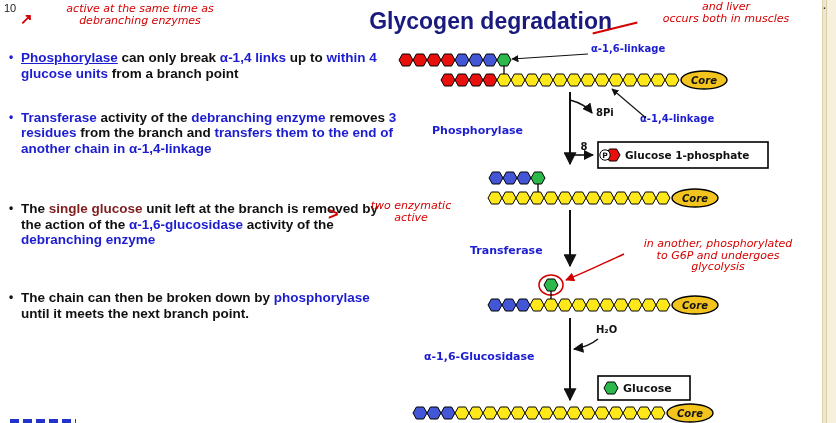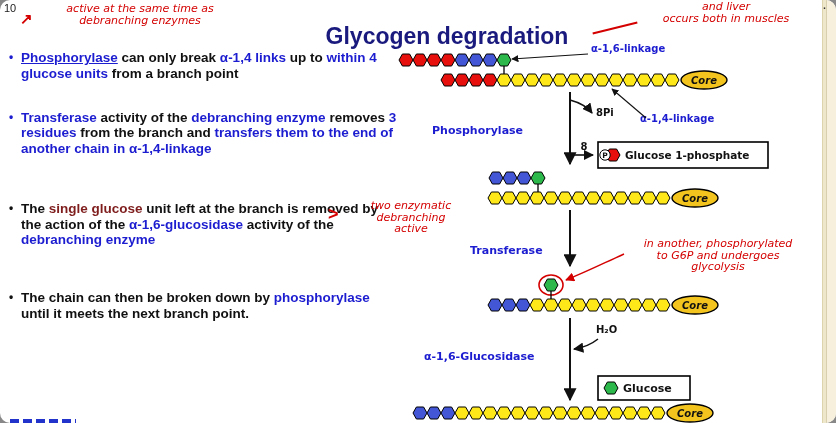--- a/index.html
+++ b/index.html
@@ -1,19 +1,19 @@
 <!DOCTYPE html>
 <html><head>
 <meta charset="utf-8">
 <style>
   html,body{margin:0;padding:0;background:#888;}
   .slide{position:relative;width:836px;height:423px;background:#fff;overflow:hidden;
-         font-family:"Liberation Sans",sans-serif;border-radius:10px;}
+         font-family:"Liberation Sans",sans-serif;}
   .page-number{position:absolute;left:4px;top:2px;font-size:11px;color:#222;z-index:5;}
-  .title{position:absolute;left:252px;top:8px;width:360px;margin:15px;text-align:center;
+  .title{position:absolute;left:252px;top:8px;width:360px;margin:0;text-align:right;
          font-size:23px;font-weight:bold;color:#19197e;z-index:5;}
   .bullets{position:absolute;left:8px;top:50px;width:394px;margin:0;padding:0;list-style:none;
            font-size:13.5px;font-weight:bold;color:#111;line-height:1.17;z-index:3;}
   .bullets li{position:relative;padding-left:13px;}
   .bullets li:nth-child(1){margin-bottom:28px;}
   .bullets li:nth-child(2){margin-bottom:44px;}
   .bullets li:nth-child(3){margin-bottom:42px;}
   .bullet-dot{position:absolute;left:1px;top:0;font-size:12px;}
   .ann{position:absolute;color:#d40000;font-style:italic;font-size:11px;line-height:1.06;
        text-align:center;z-index:6;font-family:"DejaVu Sans",sans-serif;}
@@ -48,21 +48,20 @@
 
   <div id="tr-line" class="red-line"></div>
   <div id="ann-tr" class="ann">
       <div>and liver</div>
       <div>occurs both in muscles</div>
     </div>
 
   <span id="mid-arrow" class="ann-glyph">&gt;</span>
   <div id="ann-mid" class="ann">
       <div>two enzymatic</div>
-      <div>debranching</div>
       <div>active</div>
     </div>
 
   <div id="ann-right" class="ann">
       <div>in another, phosphorylated</div>
       <div>to G6P and undergoes</div>
       <div>glycolysis</div>
     </div>
 
   <ul class="bullets" id="bullets">

